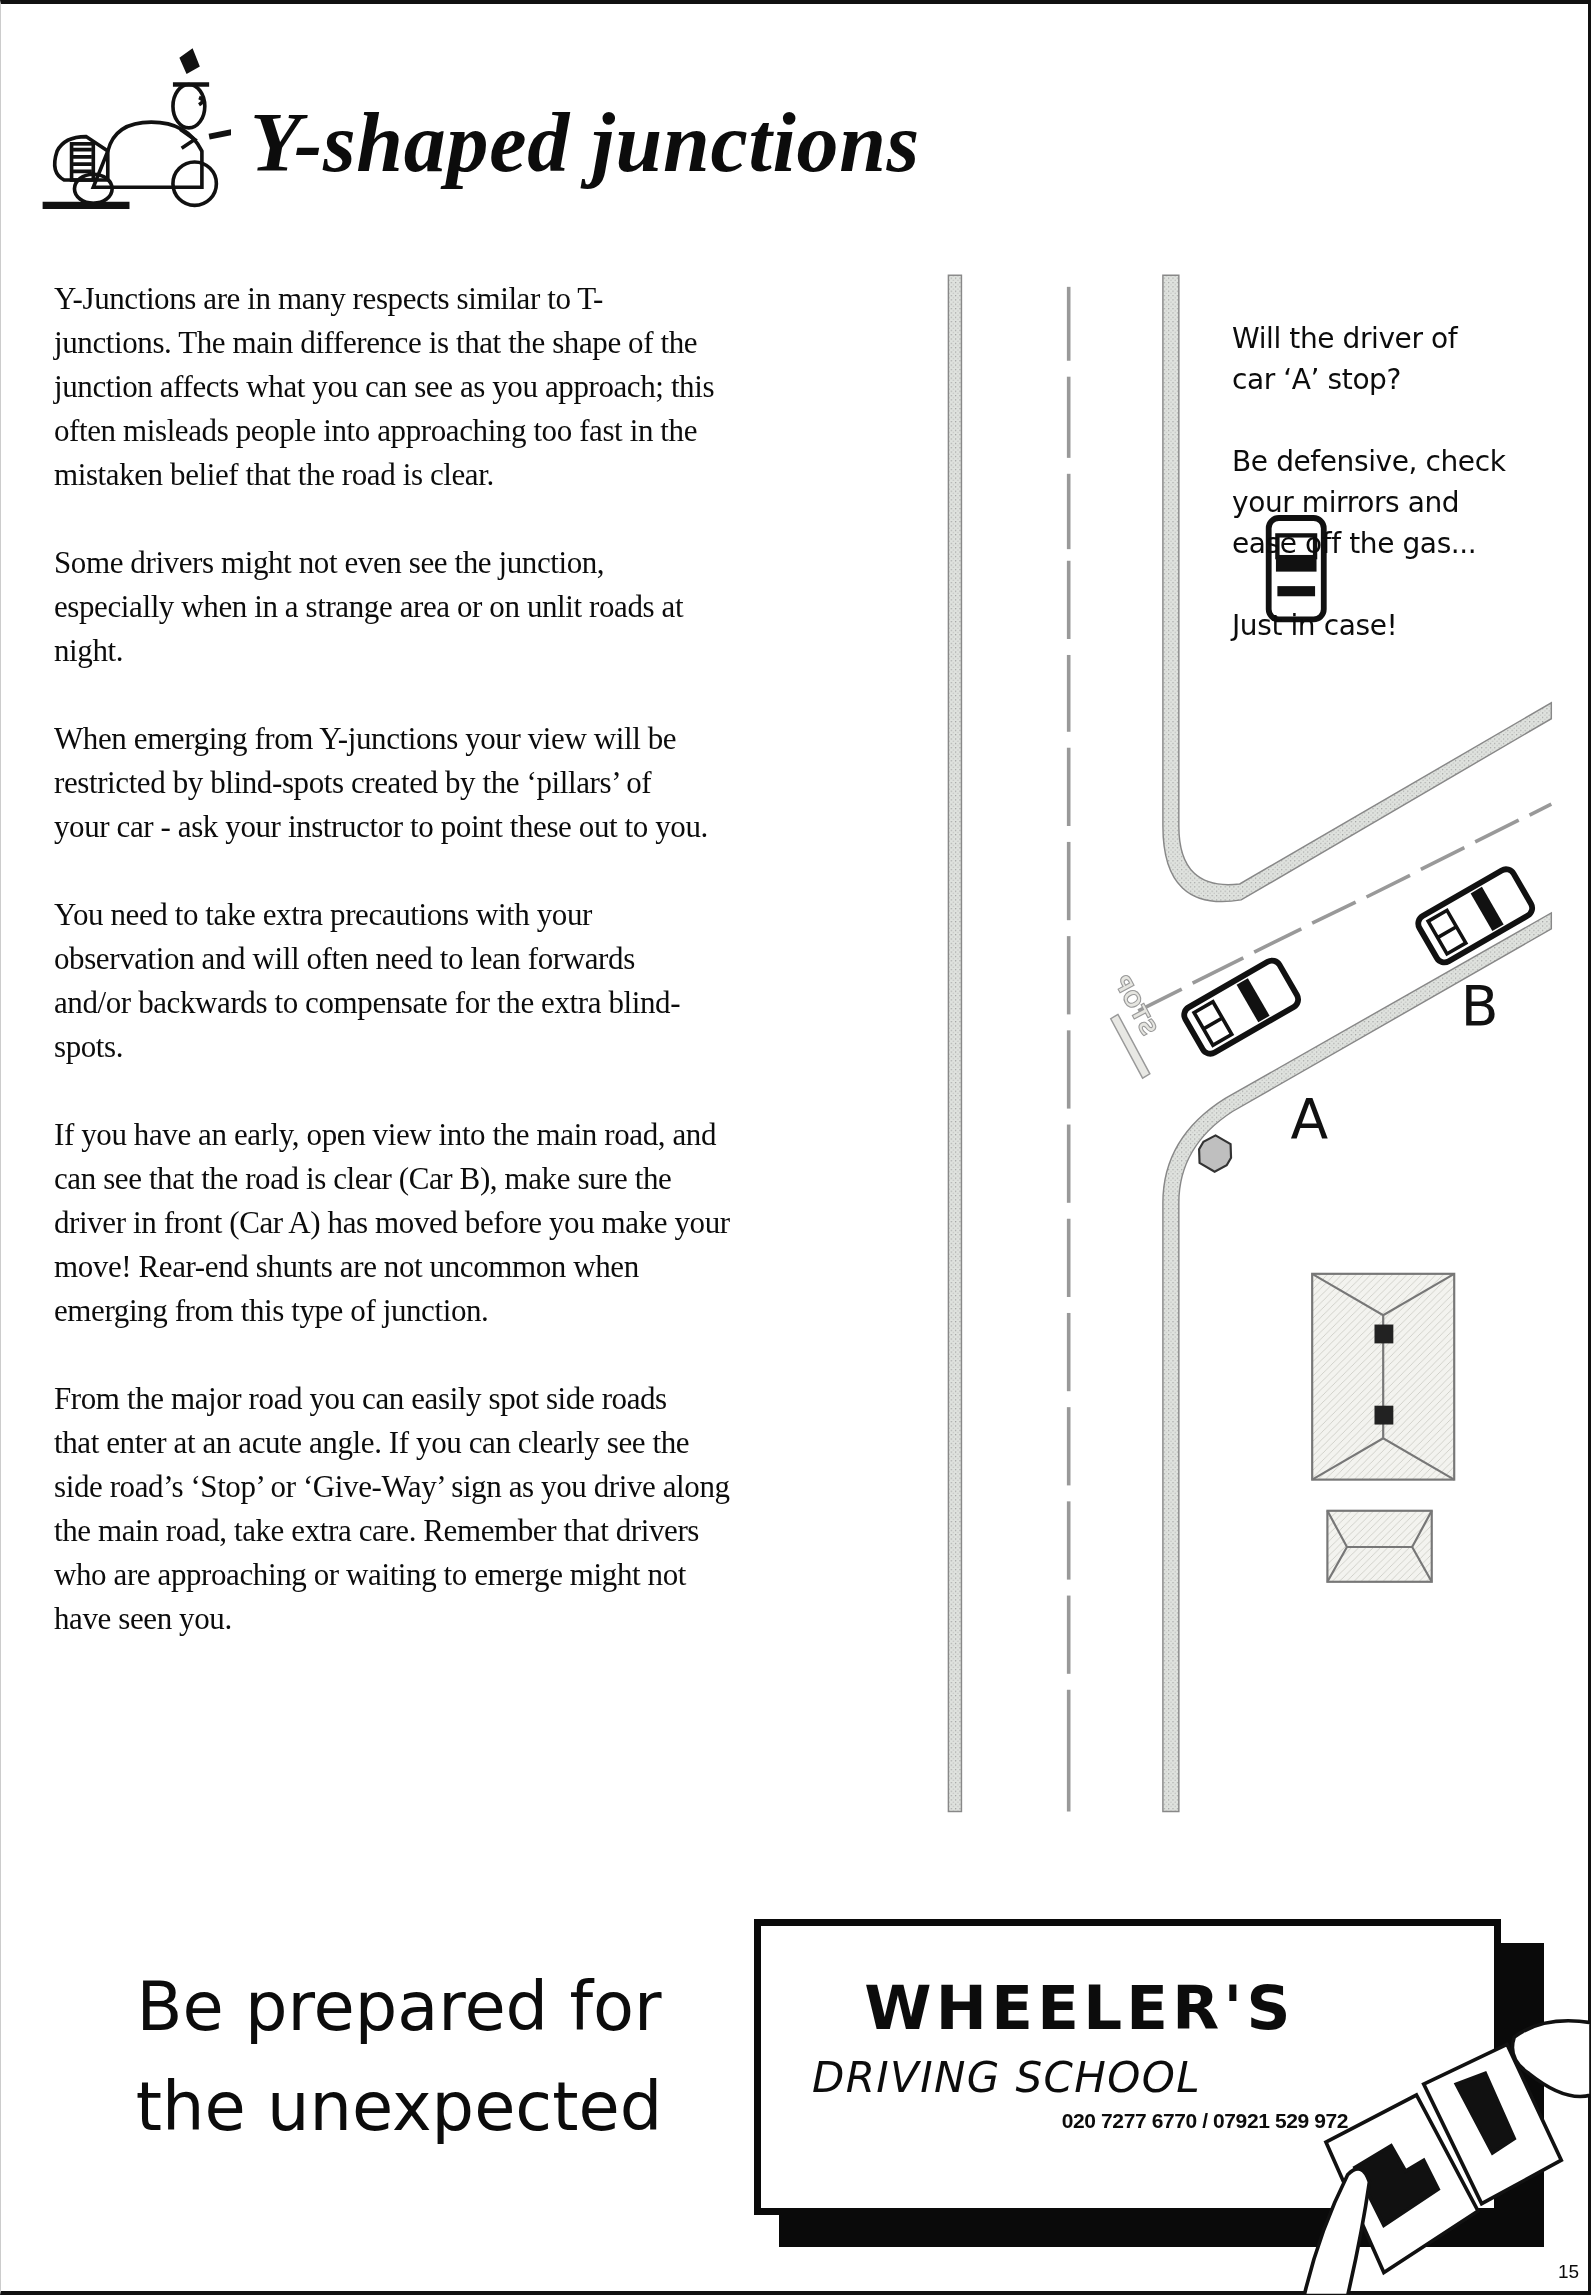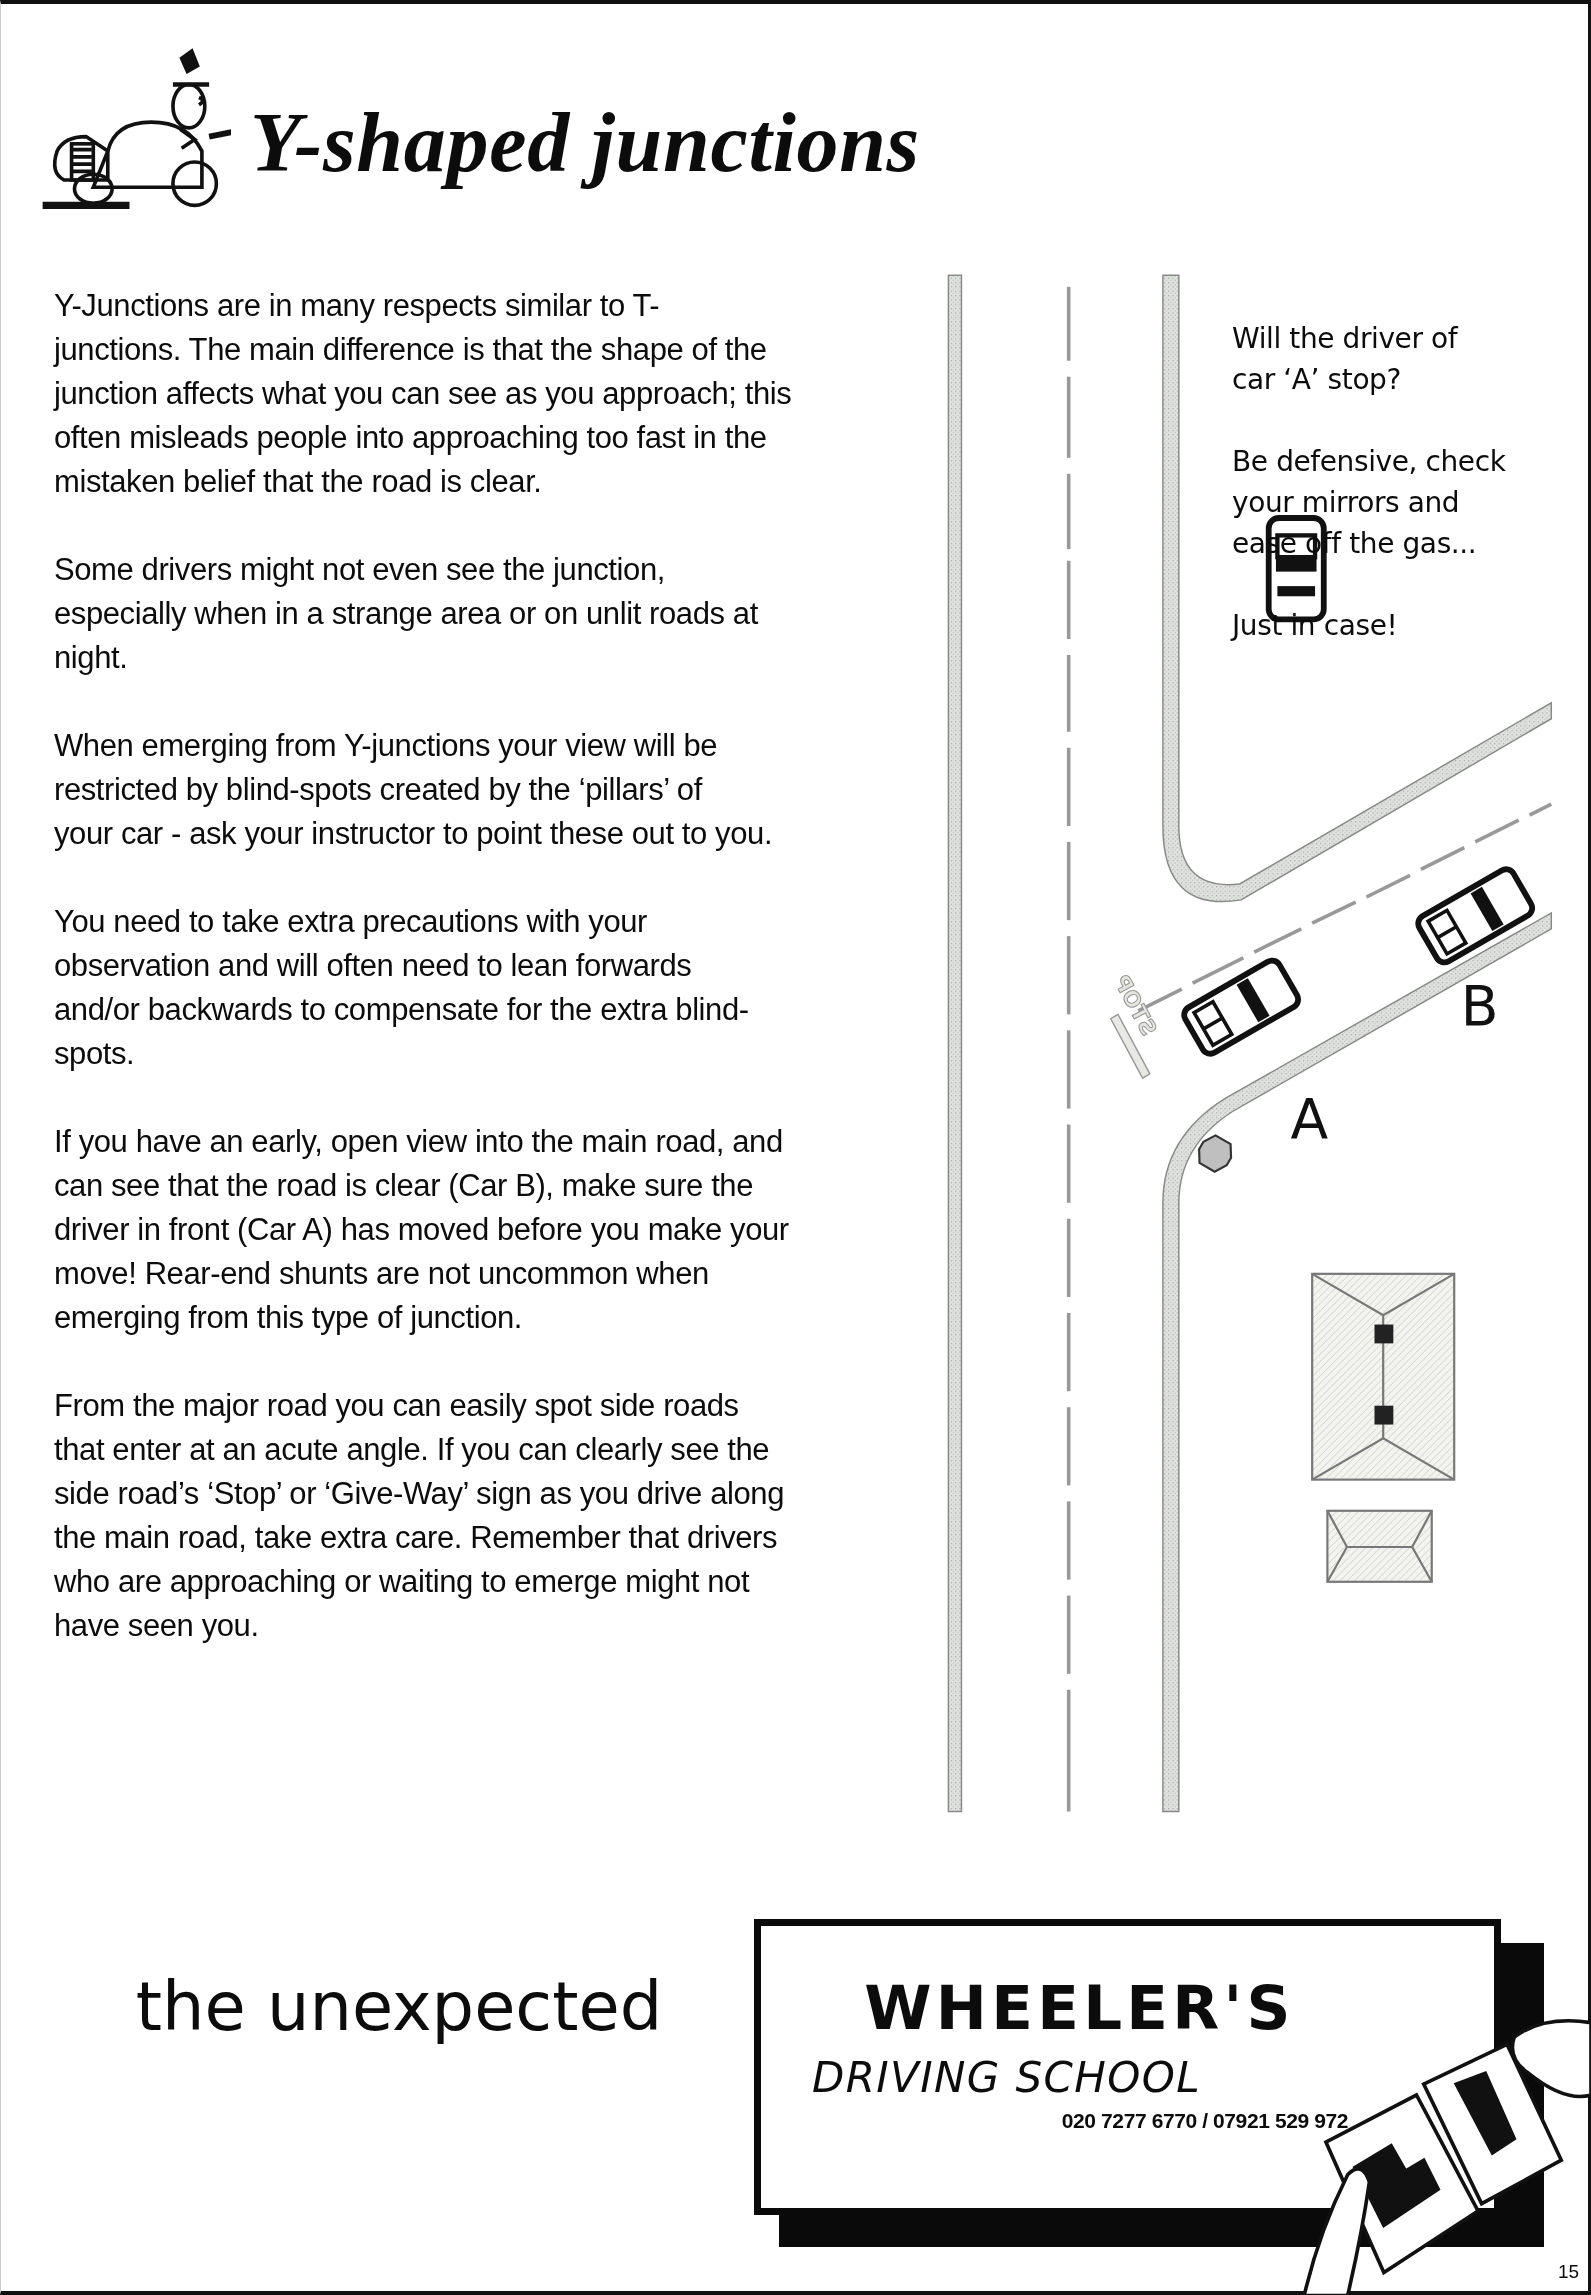--- a/index.html
+++ b/index.html
@@ -4,22 +4,22 @@
 <style>
   html, body { margin: 0; padding: 0; background: #ffffff; }
   body { width: 1592px; height: 2295px; position: relative; overflow: hidden;
          font-family: "DejaVu Sans", sans-serif; color: #0c0c0c; }
   .page-frame { position: absolute; left: 0; top: 0; width: 1592px; height: 2295px; box-sizing: border-box;
                 border-top: 4.3px solid #111; border-right: 4.3px solid #111; border-bottom: 4.3px solid #111; border-left: 1.4px solid #ccc; }
   .mascot { position: absolute; left: 27.5px; top: 27.5px; width: 203px; height: 181px; }
   .title { position: absolute; left: 250px; top: 94px; font-size: 84px; font-style: italic; font-weight: bold;
            letter-spacing: 0.7px; white-space: nowrap; font-family: Liberation Serif, serif; }
   .body-text { position: absolute; left: 54px; top: 277px; width: 855px; }
-  .para { font-size: 31px; line-height: 44px; margin: 7px 0 44px 0; white-space: pre-line;
-          font-family: Liberation Sans, sans-serif; letter-spacing: -0.4px; }
+  .para { font-size: 31px; line-height: 44px; margin: 0 0 44px 0; white-space: pre-line;
+          font-family: Liberation Serif, serif; letter-spacing: -0.4px; }
   .sidebar-text { position: absolute; left: 1232px; top: 310px; width: 333px; }
   .sidebar-text p { font-size: 28px; line-height: 41px; margin: 8px 0 41px 0; white-space: pre-line;
                     font-family: "DejaVu Sans", sans-serif; letter-spacing: -0.4px; }
   .diagram { position: absolute; left: 928px; top: 268px; width: 664px; height: 1558px; }
   .slogan { position: absolute; left: 109px; top: 1957px; width: 580px; text-align: center;
             font-size: 67px; line-height: 100px; font-family: "DejaVu Sans", sans-serif; }
   .ad-shadow { position: absolute; left: 779px; top: 1943px; width: 765px; height: 304px; background: #0a0a0a; }
   .ad-box { position: absolute; left: 754px; top: 1919px; width: 747px; height: 296px; background: #fff;
             border: 7.2px solid #0a0a0a; box-sizing: border-box; }
   .ad-name { position: absolute; left: 826px; top: 1972px; width: 507px; text-align: center; font-size: 61px;
@@ -179,20 +179,21 @@
 <div class="sidebar-text">
   <p>Will the driver of
 car ‘A’ stop?</p>
   <p>Be defensive, check
 your mirrors and
 ease off the gas...</p>
   <p>Just in case!</p>
 </div>
 
 <div class="slogan">
+  <div>Be prepared for</div>
   <div>the unexpected</div>
 </div>
 
 <div class="ad-shadow"></div>
 <div class="ad-box"></div>
 <div class="ad-name">WHEELER'S</div>
 <div class="ad-sub">DRIVING SCHOOL</div>
 <div class="ad-phone">020 7277 6770 /  07921 529 972</div>
 
 <svg class="l-plate" viewBox="0 0 486 387">

